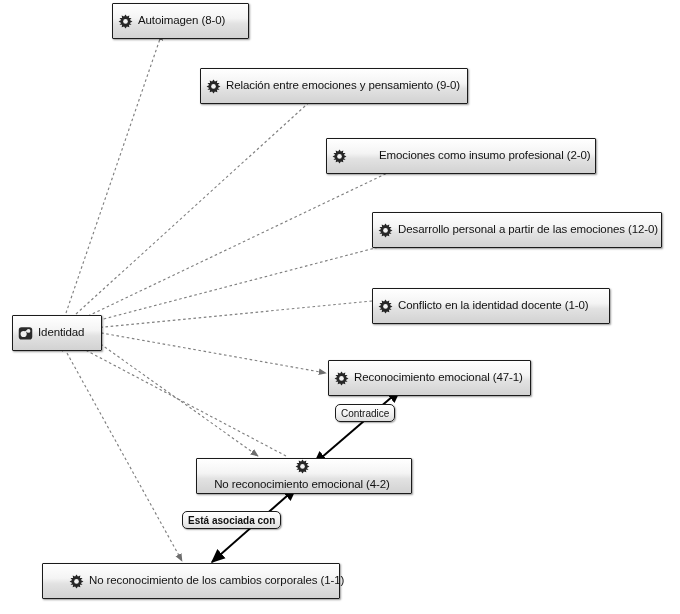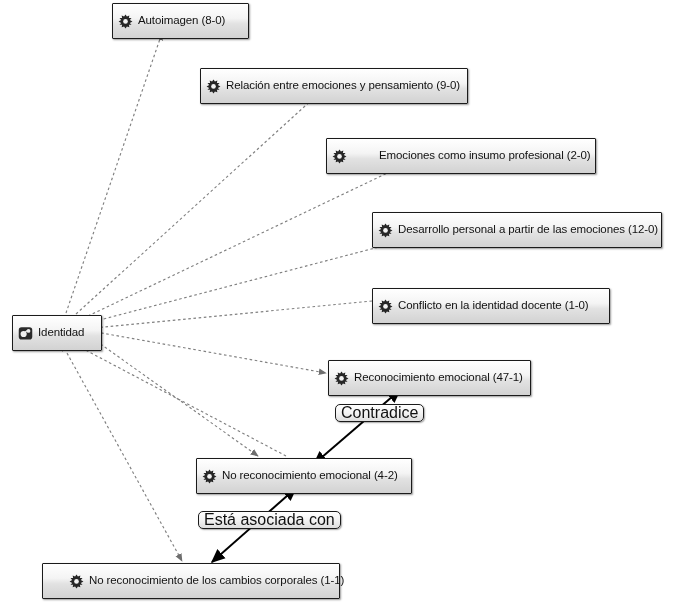--- a/index.html
+++ b/index.html
@@ -55,21 +55,21 @@
     position: absolute;
     box-sizing: border-box;
     height: 18px;
     display: flex;
     align-items: center;
     padding: 0 5px;
     border: 1.4px solid #1b1b1b;
     border-radius: 5px;
     background: linear-gradient(to bottom, #ffffff 0%, #f3f3f3 50%, #dedede 100%);
     box-shadow: 1px 1px 1.5px rgba(0,0,0,0.35);
-    font-size: 16px;
+    font-size: 10px;
     color: #111111;
     white-space: nowrap;
     z-index: 8;
   }
 </style>
 </head>
 <body>
 
 <div id="canvas">
 
@@ -148,34 +148,34 @@
         </svg>
         <span class="node-label">Conflicto en la identidad docente (1-0)</span>
       </div>
       <div class="node" style="left: 328px; top: 360px; width: 203px;">
         <svg viewBox="0 0 16 16" class="node-icon">
           <path fill="#262626" d="M8 0.4 L9.5 2.6 L12.1 1.6 L11.6 4.3 L14.4 4.3 L12.6 6.3 L15.4 7.9 L12.6 9.5 L14.4 11.5 L11.6 11.5 L12.1 14.2 L9.5 13.2 L8 15.4 L6.5 13.2 L3.9 14.2 L4.4 11.5 L1.6 11.5 L3.4 9.5 L0.6 7.9 L3.4 6.3 L1.6 4.3 L4.4 4.3 L3.9 1.6 L6.5 2.6 Z"></path>
           <circle cx="8" cy="7.9" r="2.5" fill="#f2f2f2"></circle>
         </svg>
         <span class="node-label">Reconocimiento emocional (47-1)</span>
       </div>
-      <div class="node" style="left: 196px; top: 458px; width: 216px;">
+      <div class="node" style="left: 196px; top: 458px; width: 216px; flex-direction: column;">
         <svg viewBox="0 0 16 16" class="node-icon">
           <path fill="#262626" d="M8 0.4 L9.5 2.6 L12.1 1.6 L11.6 4.3 L14.4 4.3 L12.6 6.3 L15.4 7.9 L12.6 9.5 L14.4 11.5 L11.6 11.5 L12.1 14.2 L9.5 13.2 L8 15.4 L6.5 13.2 L3.9 14.2 L4.4 11.5 L1.6 11.5 L3.4 9.5 L0.6 7.9 L3.4 6.3 L1.6 4.3 L4.4 4.3 L3.9 1.6 L6.5 2.6 Z"></path>
           <circle cx="8" cy="7.9" r="2.5" fill="#f2f2f2"></circle>
         </svg>
         <span class="node-label">No reconocimiento emocional (4-2)</span>
       </div>
       <div class="node" style="left: 42px; top: 563px; width: 298px; padding-left: 26px;">
         <svg viewBox="0 0 16 16" class="node-icon">
           <path fill="#262626" d="M8 0.4 L9.5 2.6 L12.1 1.6 L11.6 4.3 L14.4 4.3 L12.6 6.3 L15.4 7.9 L12.6 9.5 L14.4 11.5 L11.6 11.5 L12.1 14.2 L9.5 13.2 L8 15.4 L6.5 13.2 L3.9 14.2 L4.4 11.5 L1.6 11.5 L3.4 9.5 L0.6 7.9 L3.4 6.3 L1.6 4.3 L4.4 4.3 L3.9 1.6 L6.5 2.6 Z"></path>
           <circle cx="8" cy="7.9" r="2.5" fill="#f2f2f2"></circle>
         </svg>
         <span class="node-label">No reconocimiento de los cambios corporales (1-1)</span>
       </div>
     </div>
 
   <div id="label-layer">
       <div class="edge-label" style="left: 335px; top: 404px;">Contradice</div>
-      <div class="edge-label" style="left: 198px; top: 511px;">Está asociada con</div>
+      <div class="edge-label" style="left: 182px; top: 511px; font-weight: bold;">Está asociada con</div>
     </div>
 
 </div>
 
 </body></html>

